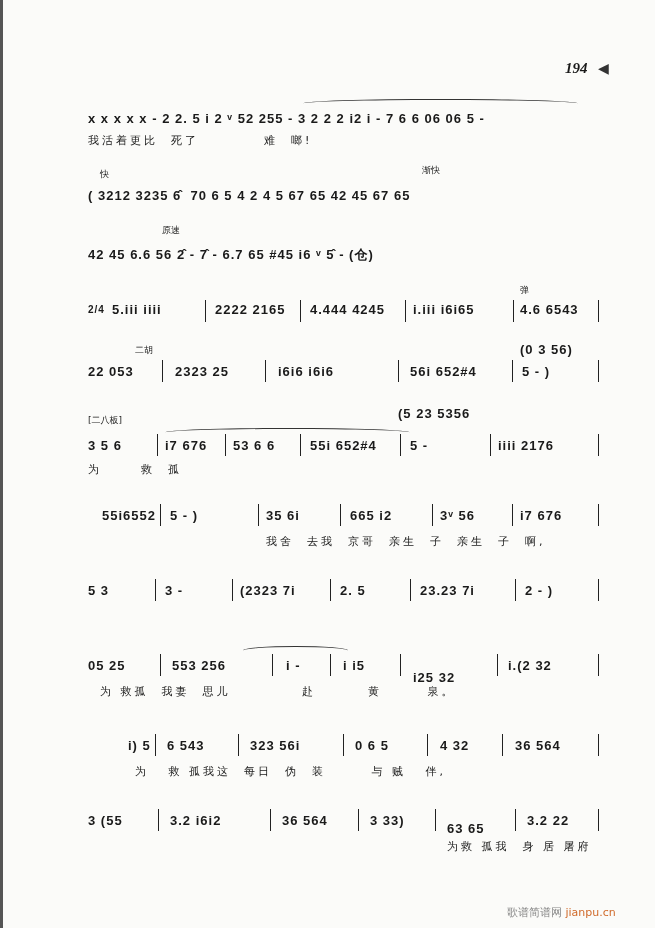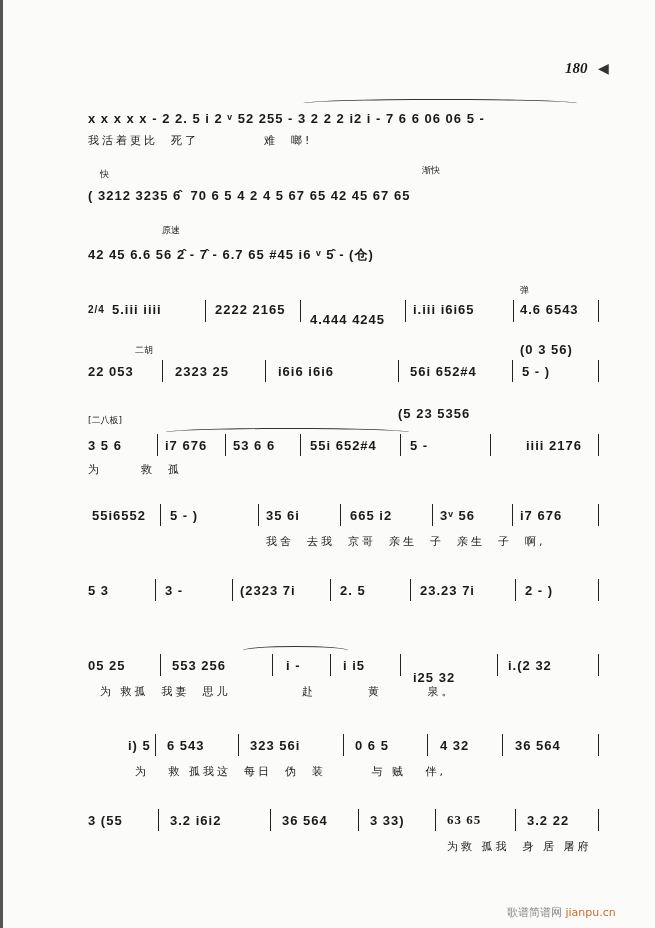--- a/index.html
+++ b/index.html
@@ -16,21 +16,21 @@
   .mark{position:absolute;font-size:9px;white-space:pre;}
   .slur{position:absolute;border-top:1px solid #333;border-radius:50% 50% 0 0;height:8px;}
   .bar{position:absolute;width:1px;background:#222;}
   .watermark{position:absolute;left:507px;top:905px;font-size:11px;color:#888;white-space:pre;}
   .watermark .url{color:#d06a2a;}
 </style>
 </head>
 <body>
 
 <div class="left-edge"></div>
-<div class="page-num">180</div>
+<div class="page-num">194</div>
 <div class="page-mark">◀</div>
 
 <div class="row" style="top:105px">
   <div class="slur" style="left:303px;top:-6px;width:275px;"></div>
   <div class="notes" style="left:88px;top:6px;">x x x x x - 2 2. 5 i 2 ᵛ 52 255 - 3 2 2 2 i2 i - 7 6 6 06 06 5 -</div>
   <div class="lyrics" style="left:88px;top:28px;">我活着更比  死了          难  啷!</div>
 </div>
 
 <div class="row" style="top:160px">
   <div class="mark" style="left:100px;top:8px;">快</div>
@@ -43,21 +43,21 @@
   <div class="notes" style="left:88px;top:26px;">42 45 6.6 56 2̂ - 7̂ - 6.7 65 #45 i6 ᵛ 5̂ - (仓)</div>
 </div>
 
 <div class="row" style="top:280px">
   <div class="mark" style="left:520px;top:4px;">弹</div>
   <div class="notes" style="left:88px;top:24px;font-size:10px;">2/4</div>
   <div class="notes" style="left:112px;top:22px;">5.iii iiii</div>
   <div class="bar" style="left:205px;top:20px;height:22px;"></div>
   <div class="notes" style="left:215px;top:22px;">2222 2165</div>
   <div class="bar" style="left:300px;top:20px;height:22px;"></div>
-  <div class="notes" style="left:310px;top:22px;margin-top:10px;">4.444 4245</div>
+  <div class="notes" style="left:310px;top:22px;">4.444 4245</div>
   <div class="bar" style="left:405px;top:20px;height:22px;"></div>
   <div class="notes" style="left:413px;top:22px;">i.iii i6i65</div>
   <div class="bar" style="left:513px;top:20px;height:22px;"></div>
   <div class="notes" style="left:520px;top:22px;">4.6 6543</div>
   <div class="bar" style="left:598px;top:20px;height:22px;"></div>
 </div>
 
 <div class="row" style="top:340px">
   <div class="mark" style="left:135px;top:4px;">二胡</div>
   <div class="notes" style="left:520px;top:2px;">(0 3 56)</div>
@@ -80,27 +80,27 @@
   <div class="notes" style="left:88px;top:38px;">3 5 6</div>
   <div class="bar" style="left:157px;top:34px;height:22px;"></div>
   <div class="notes" style="left:165px;top:38px;">i7 676</div>
   <div class="bar" style="left:225px;top:34px;height:22px;"></div>
   <div class="notes" style="left:233px;top:38px;">53 6 6</div>
   <div class="bar" style="left:300px;top:34px;height:22px;"></div>
   <div class="notes" style="left:310px;top:38px;">55i 652#4</div>
   <div class="bar" style="left:400px;top:34px;height:22px;"></div>
   <div class="notes" style="left:410px;top:38px;">5 -</div>
   <div class="bar" style="left:490px;top:34px;height:22px;"></div>
-  <div class="notes" style="left:498px;top:38px;margin-left:28px;">iiii 2176</div>
+  <div class="notes" style="left:498px;top:38px;">iiii 2176</div>
   <div class="bar" style="left:598px;top:34px;height:22px;"></div>
   <div class="lyrics" style="left:88px;top:62px;">为      救  孤</div>
 </div>
 
 <div class="row" style="top:500px">
-  <div class="notes" style="left:92px;top:8px;">55i6552</div>
+  <div class="notes" style="left:102px;top:8px;">55i6552</div>
   <div class="bar" style="left:160px;top:4px;height:22px;"></div>
   <div class="notes" style="left:170px;top:8px;">5 - )</div>
   <div class="bar" style="left:258px;top:4px;height:22px;"></div>
   <div class="notes" style="left:266px;top:8px;">35 6i</div>
   <div class="bar" style="left:340px;top:4px;height:22px;"></div>
   <div class="notes" style="left:350px;top:8px;">665 i2</div>
   <div class="bar" style="left:432px;top:4px;height:22px;"></div>
   <div class="notes" style="left:440px;top:8px;">3ᵛ 56</div>
   <div class="bar" style="left:512px;top:4px;height:22px;"></div>
   <div class="notes" style="left:520px;top:8px;">i7 676</div>
@@ -158,20 +158,20 @@
 
 <div class="row" style="top:805px">
   <div class="notes" style="left:88px;top:8px;">3 (55</div>
   <div class="bar" style="left:158px;top:4px;height:22px;"></div>
   <div class="notes" style="left:170px;top:8px;">3.2 i6i2</div>
   <div class="bar" style="left:270px;top:4px;height:22px;"></div>
   <div class="notes" style="left:282px;top:8px;">36 564</div>
   <div class="bar" style="left:358px;top:4px;height:22px;"></div>
   <div class="notes" style="left:370px;top:8px;">3 33)</div>
   <div class="bar" style="left:435px;top:4px;height:22px;"></div>
-  <div class="notes" style="left:447px;top:7px;font-family:Liberation Serif, serif;">63 65</div>
+  <div class="notes" style="left:447px;top:16px;">63 65</div>
   <div class="bar" style="left:515px;top:4px;height:22px;"></div>
   <div class="notes" style="left:527px;top:8px;">3.2 22</div>
   <div class="bar" style="left:598px;top:4px;height:22px;"></div>
   <div class="lyrics" style="left:447px;top:34px;">为救 孤我  身 居 屠府</div>
 </div>
 
 <div class="watermark"><span>歌谱简谱网</span> <span class="url">jianpu.cn</span></div>
 
 </body></html>

